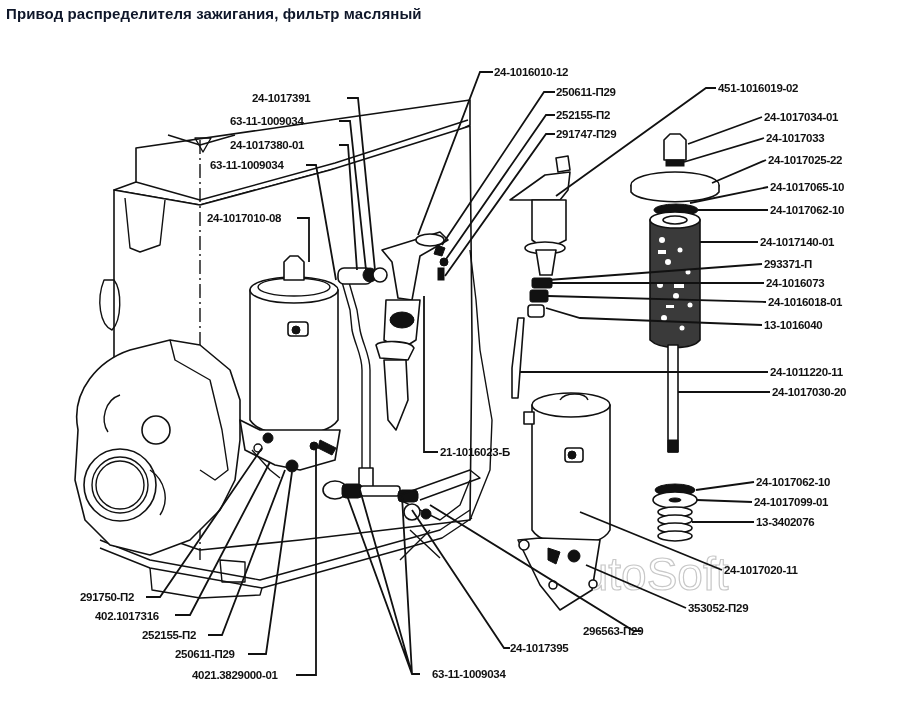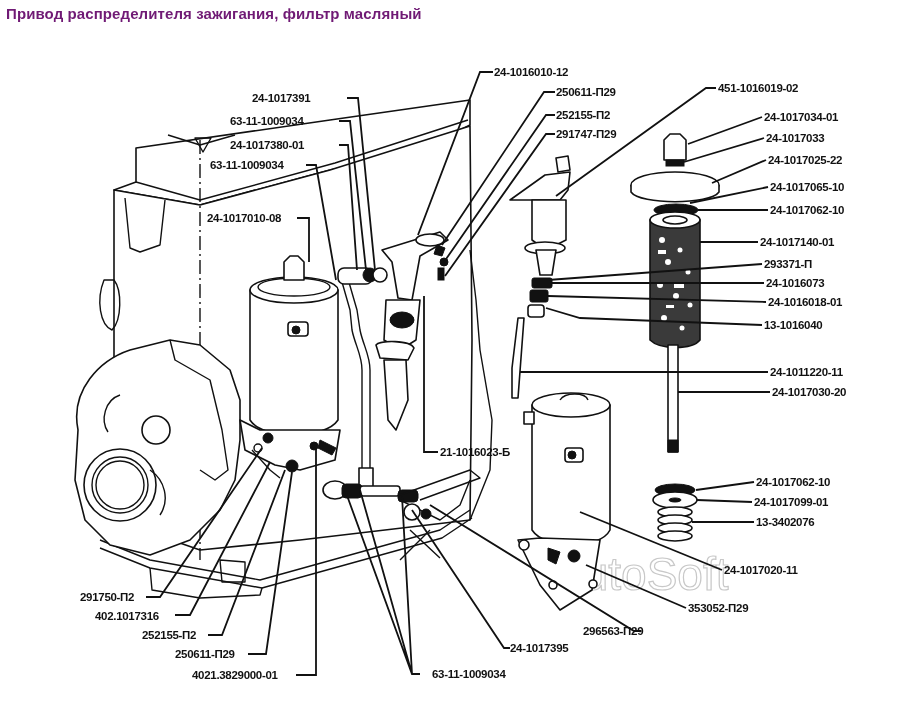--- a/index.html
+++ b/index.html
@@ -1,17 +1,17 @@
 <!DOCTYPE html>
 <html><head>
 <meta charset="utf-8">
 <style>
   html, body { margin: 0; padding: 0; background: #ffffff; }
   body { width: 900px; height: 707px; position: relative; overflow: hidden; font-family: "Liberation Sans", sans-serif; }
-  .title { position: absolute; left: 6px; top: 5px; font-size: 15px; font-weight: bold; color: #701a75; letter-spacing: 0.1px; }
+  .title { position: absolute; left: 6px; top: 5px; font-size: 15px; font-weight: bold; color: #0f172a; letter-spacing: 0.1px; }
   svg.drawing { position: absolute; left: 0; top: 0; }
   .lbl { font-family: "Liberation Sans", sans-serif; font-size: 11.5px; font-weight: bold; fill: #111; letter-spacing: -0.3px; }
   .wm { font-family: "Liberation Sans", sans-serif; font-size: 46px; fill: none; stroke: #c8c8c8; stroke-width: 1.2; }
   .ln { stroke: #111; stroke-width: 1.8; fill: none; }
   .dw { stroke: #111; stroke-width: 1.6; fill: #fff; stroke-linejoin: round; }
   .dwn { stroke: #111; stroke-width: 1.4; fill: none; stroke-linejoin: round; }
   .dash { stroke: #111; stroke-width: 1.4; fill: none; stroke-dasharray: 14 4 2 4; }
   .dark { fill: #111; stroke: #111; }
   .mesh { fill: #3a3a3a; stroke: #111; stroke-width: 1.6; }
 </style>

